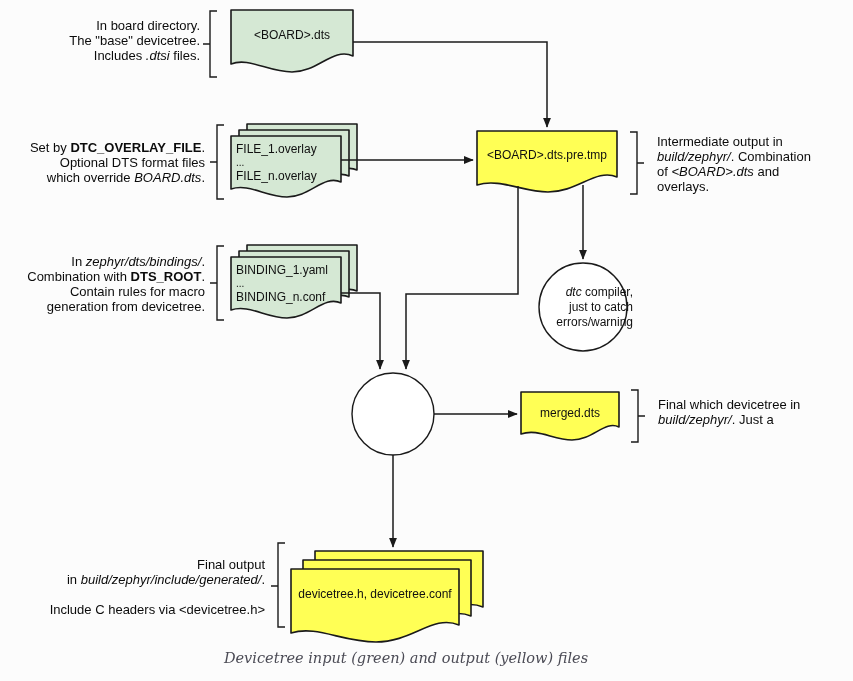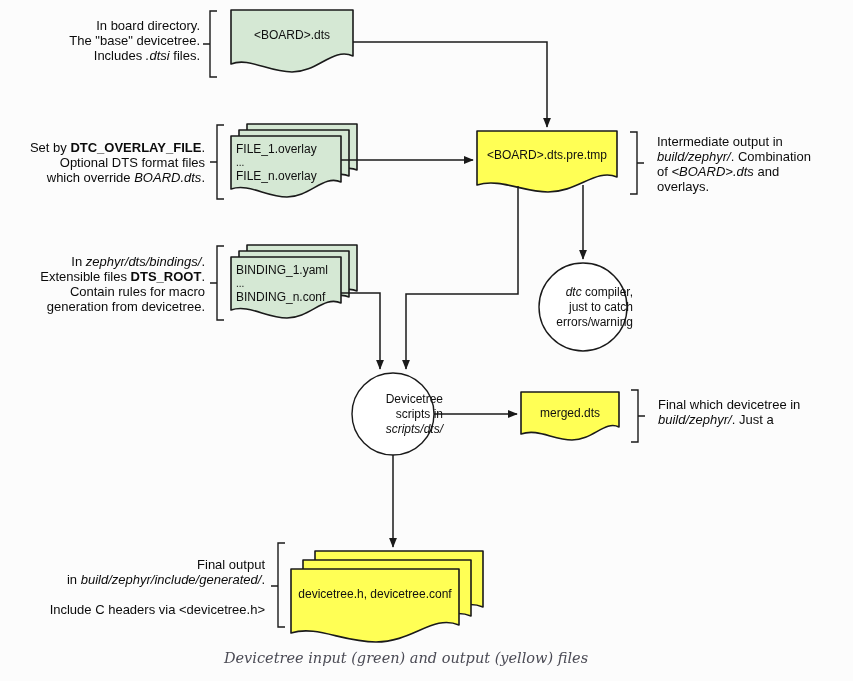--- a/index.html
+++ b/index.html
@@ -151,21 +151,21 @@
     <div>BINDING_1.yaml</div>
     <div style="font-size:10px;line-height:11px;">...</div>
     <div>BINDING_n.conf</div>
   </div>
 
   <div class="ann right-al" style="left:10px;top:254px;width:195px;">
     <div>
       <span>In </span><i>zephyr/dts/bindings/</i><span>.</span>
     </div>
     <div>
-      <span>Extensible files </span><b>DTS_ROOT</b><span>.</span>
+      <span>Combination with </span><b>DTS_ROOT</b><span>.</span>
     </div>
     <div>Contain rules for macro</div>
     <div>generation from devicetree.</div>
   </div>
 
   <div class="doclabel center" style="left:477px;top:147px;width:140px;">&lt;BOARD&gt;.dts.pre.tmp</div>
 
   <div class="ann left-al" style="left:657px;top:134px;width:190px;">
     <div>Intermediate output in</div>
     <div>
@@ -178,25 +178,20 @@
   </div>
 
   <div class="circlelabel" style="left:533px;top:285px;width:100px;">
     <div>
       <i>dtc</i><span> compiler,</span>
     </div>
     <div>just to catch</div>
     <div>errors/warning</div>
   </div>
 
-  <div class="circlelabel" style="left:343px;top:392px;width:100px;">
-    <div>Devicetree</div>
-    <div>scripts in</div>
-    <div><i>scripts/dts/</i></div>
-  </div>
 
   <div class="doclabel center" style="left:521px;top:405px;width:98px;">merged.dts</div>
 
   <div class="ann left-al" style="left:658px;top:397px;width:190px;">
     <div>Final which devicetree in</div>
     <div>
       <i>build/zephyr/</i><span>. Just a</span>
     </div>
   </div>
 

